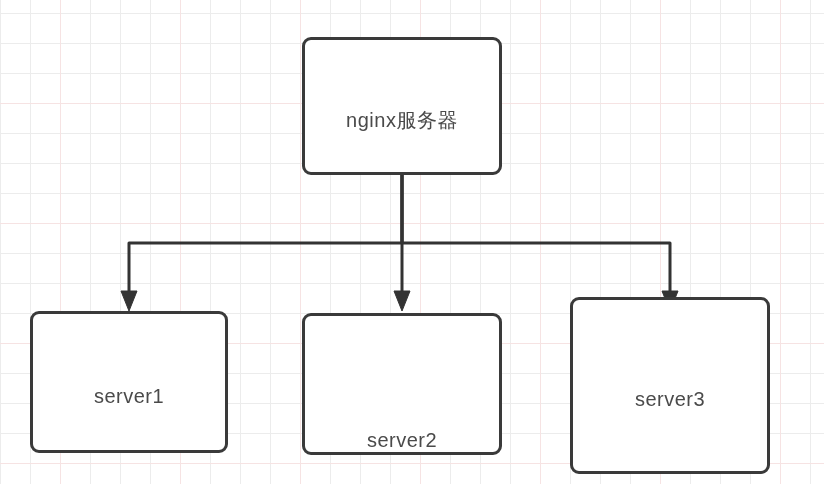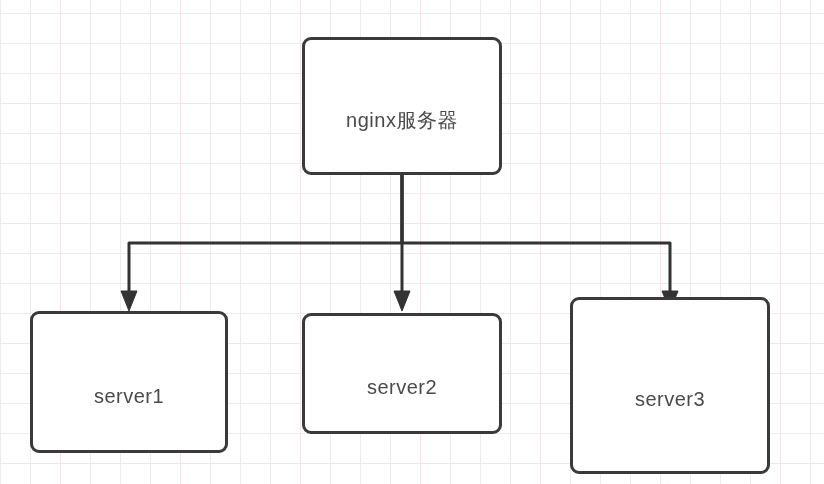--- a/index.html
+++ b/index.html
@@ -91,20 +91,20 @@
         <polygon points="662,291 678,291 670,311"></polygon>
       </g>
     </svg>
   <div id="node-layer">
       <div class="node" style="left: 302px; top: 37px; width: 200px; height: 138px;">
         <span class="node-label">nginx服务器</span>
       </div>
       <div class="node" style="left: 30px; top: 311px; width: 198px; height: 142px;">
         <span class="node-label">server1</span>
       </div>
-      <div class="node" style="left: 302px; top: 313px; width: 200px; height: 121px;">
+      <div class="node" style="left: 302px; top: 313px; width: 200px; height: 142px; align-items: flex-end;">
         <span class="node-label">server2</span>
       </div>
       <div class="node" style="left: 570px; top: 297px; width: 200px; height: 177px; align-items: center;">
         <span class="node-label">server3</span>
       </div>
     </div>
 </div>
 
 </body></html>

